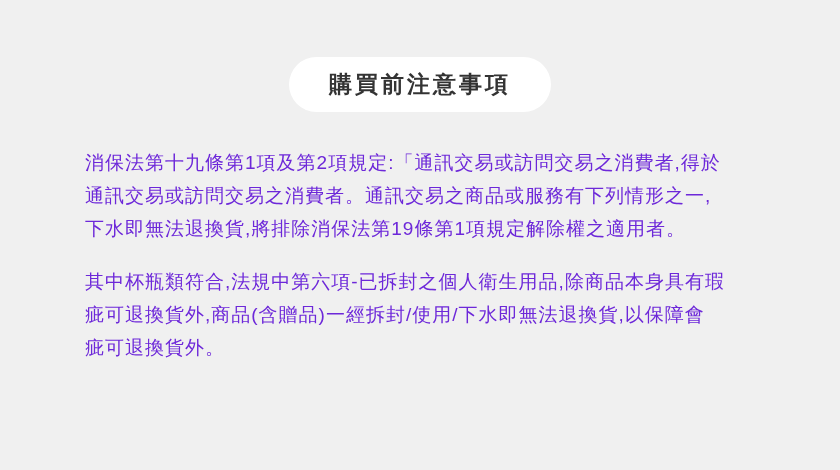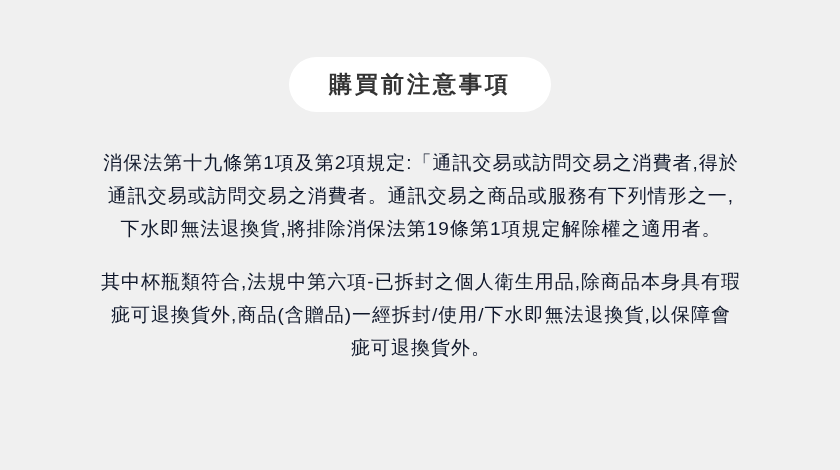--- a/index.html
+++ b/index.html
@@ -11,21 +11,20 @@
     height: 470px;
     background: #f0f0f0;
     font-family: "Liberation Sans", sans-serif;
     color: #333333;
     overflow: hidden;
   }
   .page {
     width: 840px;
     height: 362px;
     position: relative;
-    text-align: center;
   }
   .title-pill {
     position: absolute;
     top: 57px;
     left: 50%;
     transform: translateX(-50%);
     background: #ffffff;
     border-radius: 28px;
     padding: 12px 40px;
     white-space: nowrap;
@@ -37,21 +36,21 @@
     color: #333333;
   }
   .notice-body {
     position: absolute;
     top: 146px;
     left: 85px;
     right: 83px;
     font-size: 19px;
     line-height: 33px;
     letter-spacing: 1px;
-    color: #0f172a;
+    color: #6d28d9;
   }
   .notice-paragraph {
     margin: 0;
   }
   .notice-paragraph + .notice-paragraph {
     margin-top: 20px;
   }
   .line {
     white-space: nowrap;
   }

